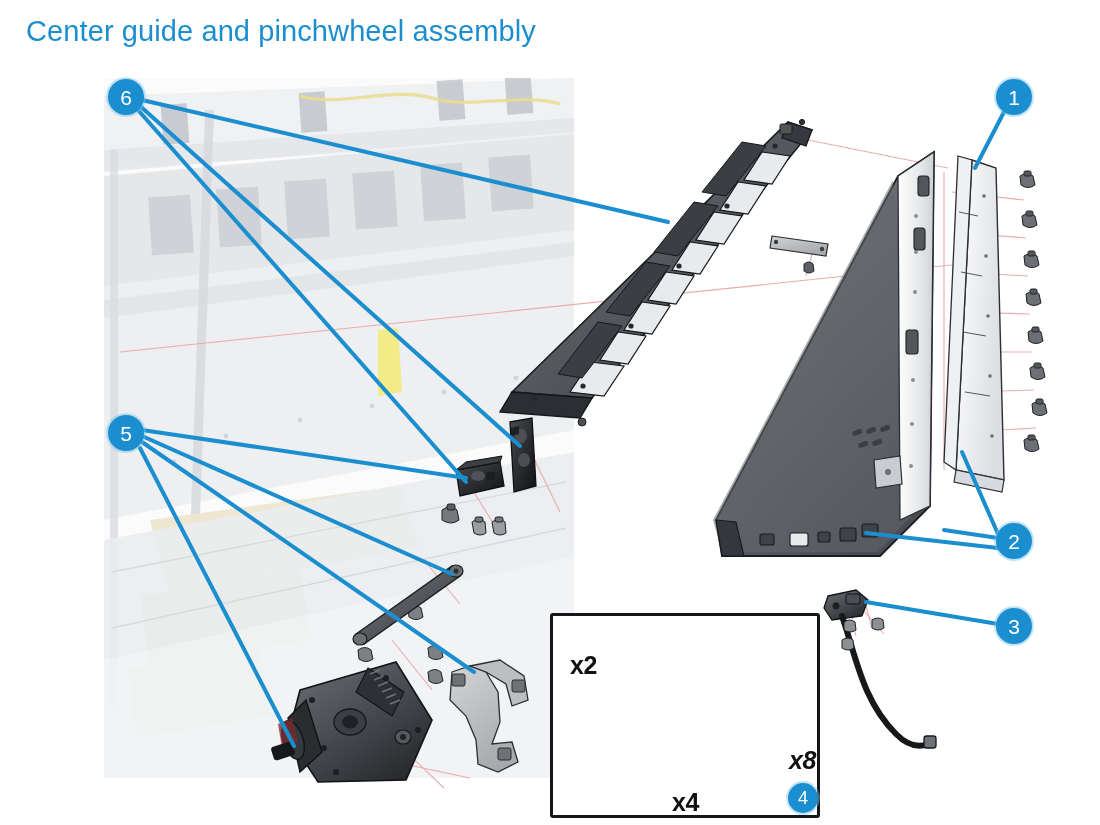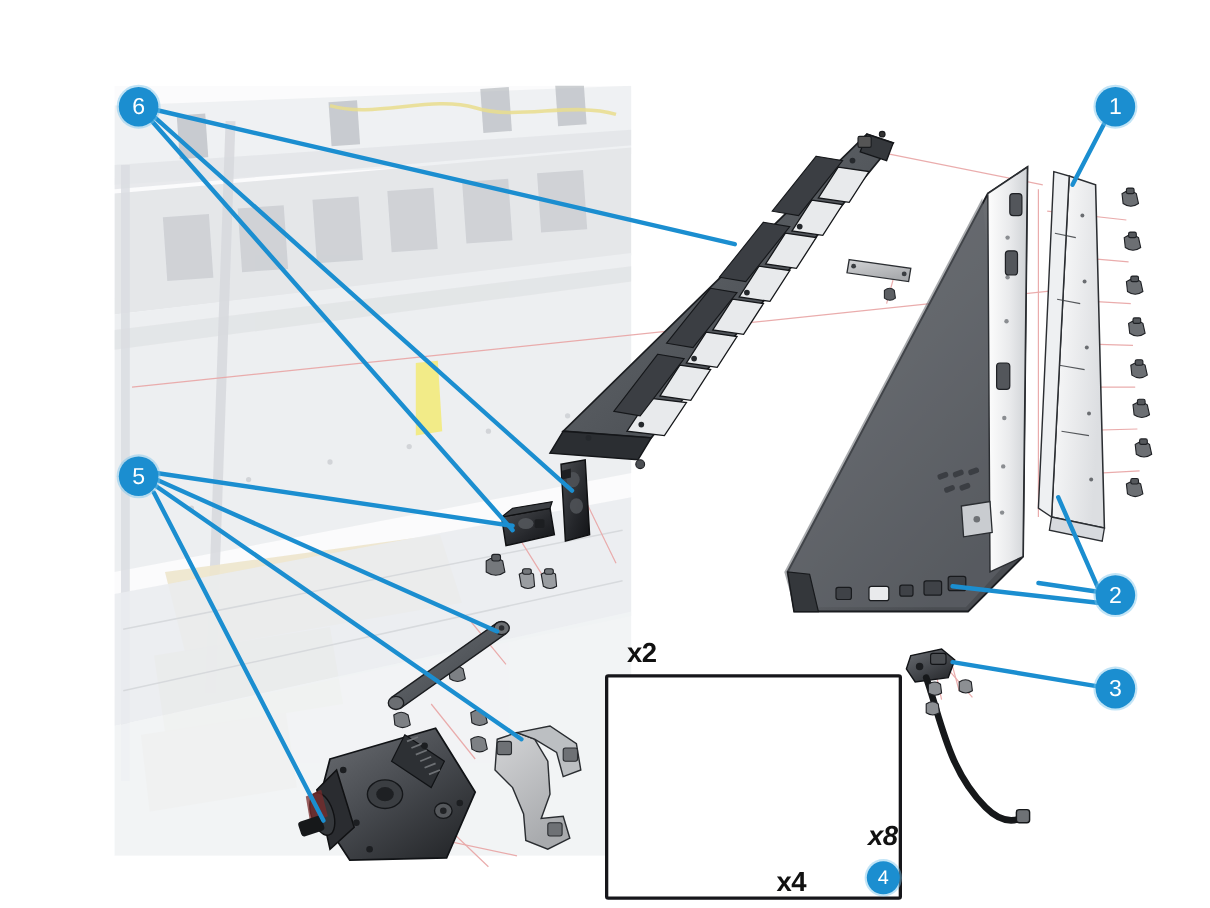--- a/index.html
+++ b/index.html
@@ -42,20 +42,21 @@
     position:absolute;left:550px;top:613px;width:270px;height:205px;
     border:3px solid #16161a;border-radius:3px;background:#ffffff;
     box-sizing:border-box;
   }
 </style>
 </head>
 <body>
 
 <div id="page">
 
+  <div class="title">Center guide and pinchwheel assembly</div>
 
   <svg class="canvas" viewBox="0 0 1100 825">
     <defs>
       <linearGradient id="gMetal" x1="0" y1="0" x2="1" y2="1">
         <stop offset="0%" stop-color="#6f7276"></stop>
         <stop offset="45%" stop-color="#575b60"></stop>
         <stop offset="100%" stop-color="#3c4045"></stop>
       </linearGradient>
       <linearGradient id="gPanel" x1="0" y1="0" x2="0.6" y2="1">
         <stop offset="0%" stop-color="#7b7e82"></stop>
@@ -528,23 +529,23 @@
 
       <path d="M142 430 L466 478"></path>
       <path d="M142 436 L452 574"></path>
       <path d="M142 442 L474 672"></path>
       <path d="M140 448 L294 746"></path>
     </g>
   </svg>
 
   <div class="inset-frame"></div>
 
-  <div class="qty" style="left:570px;top:582px;">x2</div>
+  <div class="qty" style="left:570px;top:653px;">x2</div>
   <div class="qty" style="left:789px;top:748px;font-style:italic;">x8</div>
-  <div class="qty" style="left:706px;top:790px;">x4</div>
+  <div class="qty" style="left:672px;top:790px;">x4</div>
 
   <div class="callout" style="left:996px;top:79px;">1</div>
   <div class="callout" style="left:996px;top:523px;">2</div>
   <div class="callout" style="left:996px;top:608px;">3</div>
   <div class="callout small" style="left:788px;top:783px;">4</div>
   <div class="callout" style="left:108px;top:415px;">5</div>
   <div class="callout" style="left:108px;top:79px;">6</div>
 
 </div>
 

